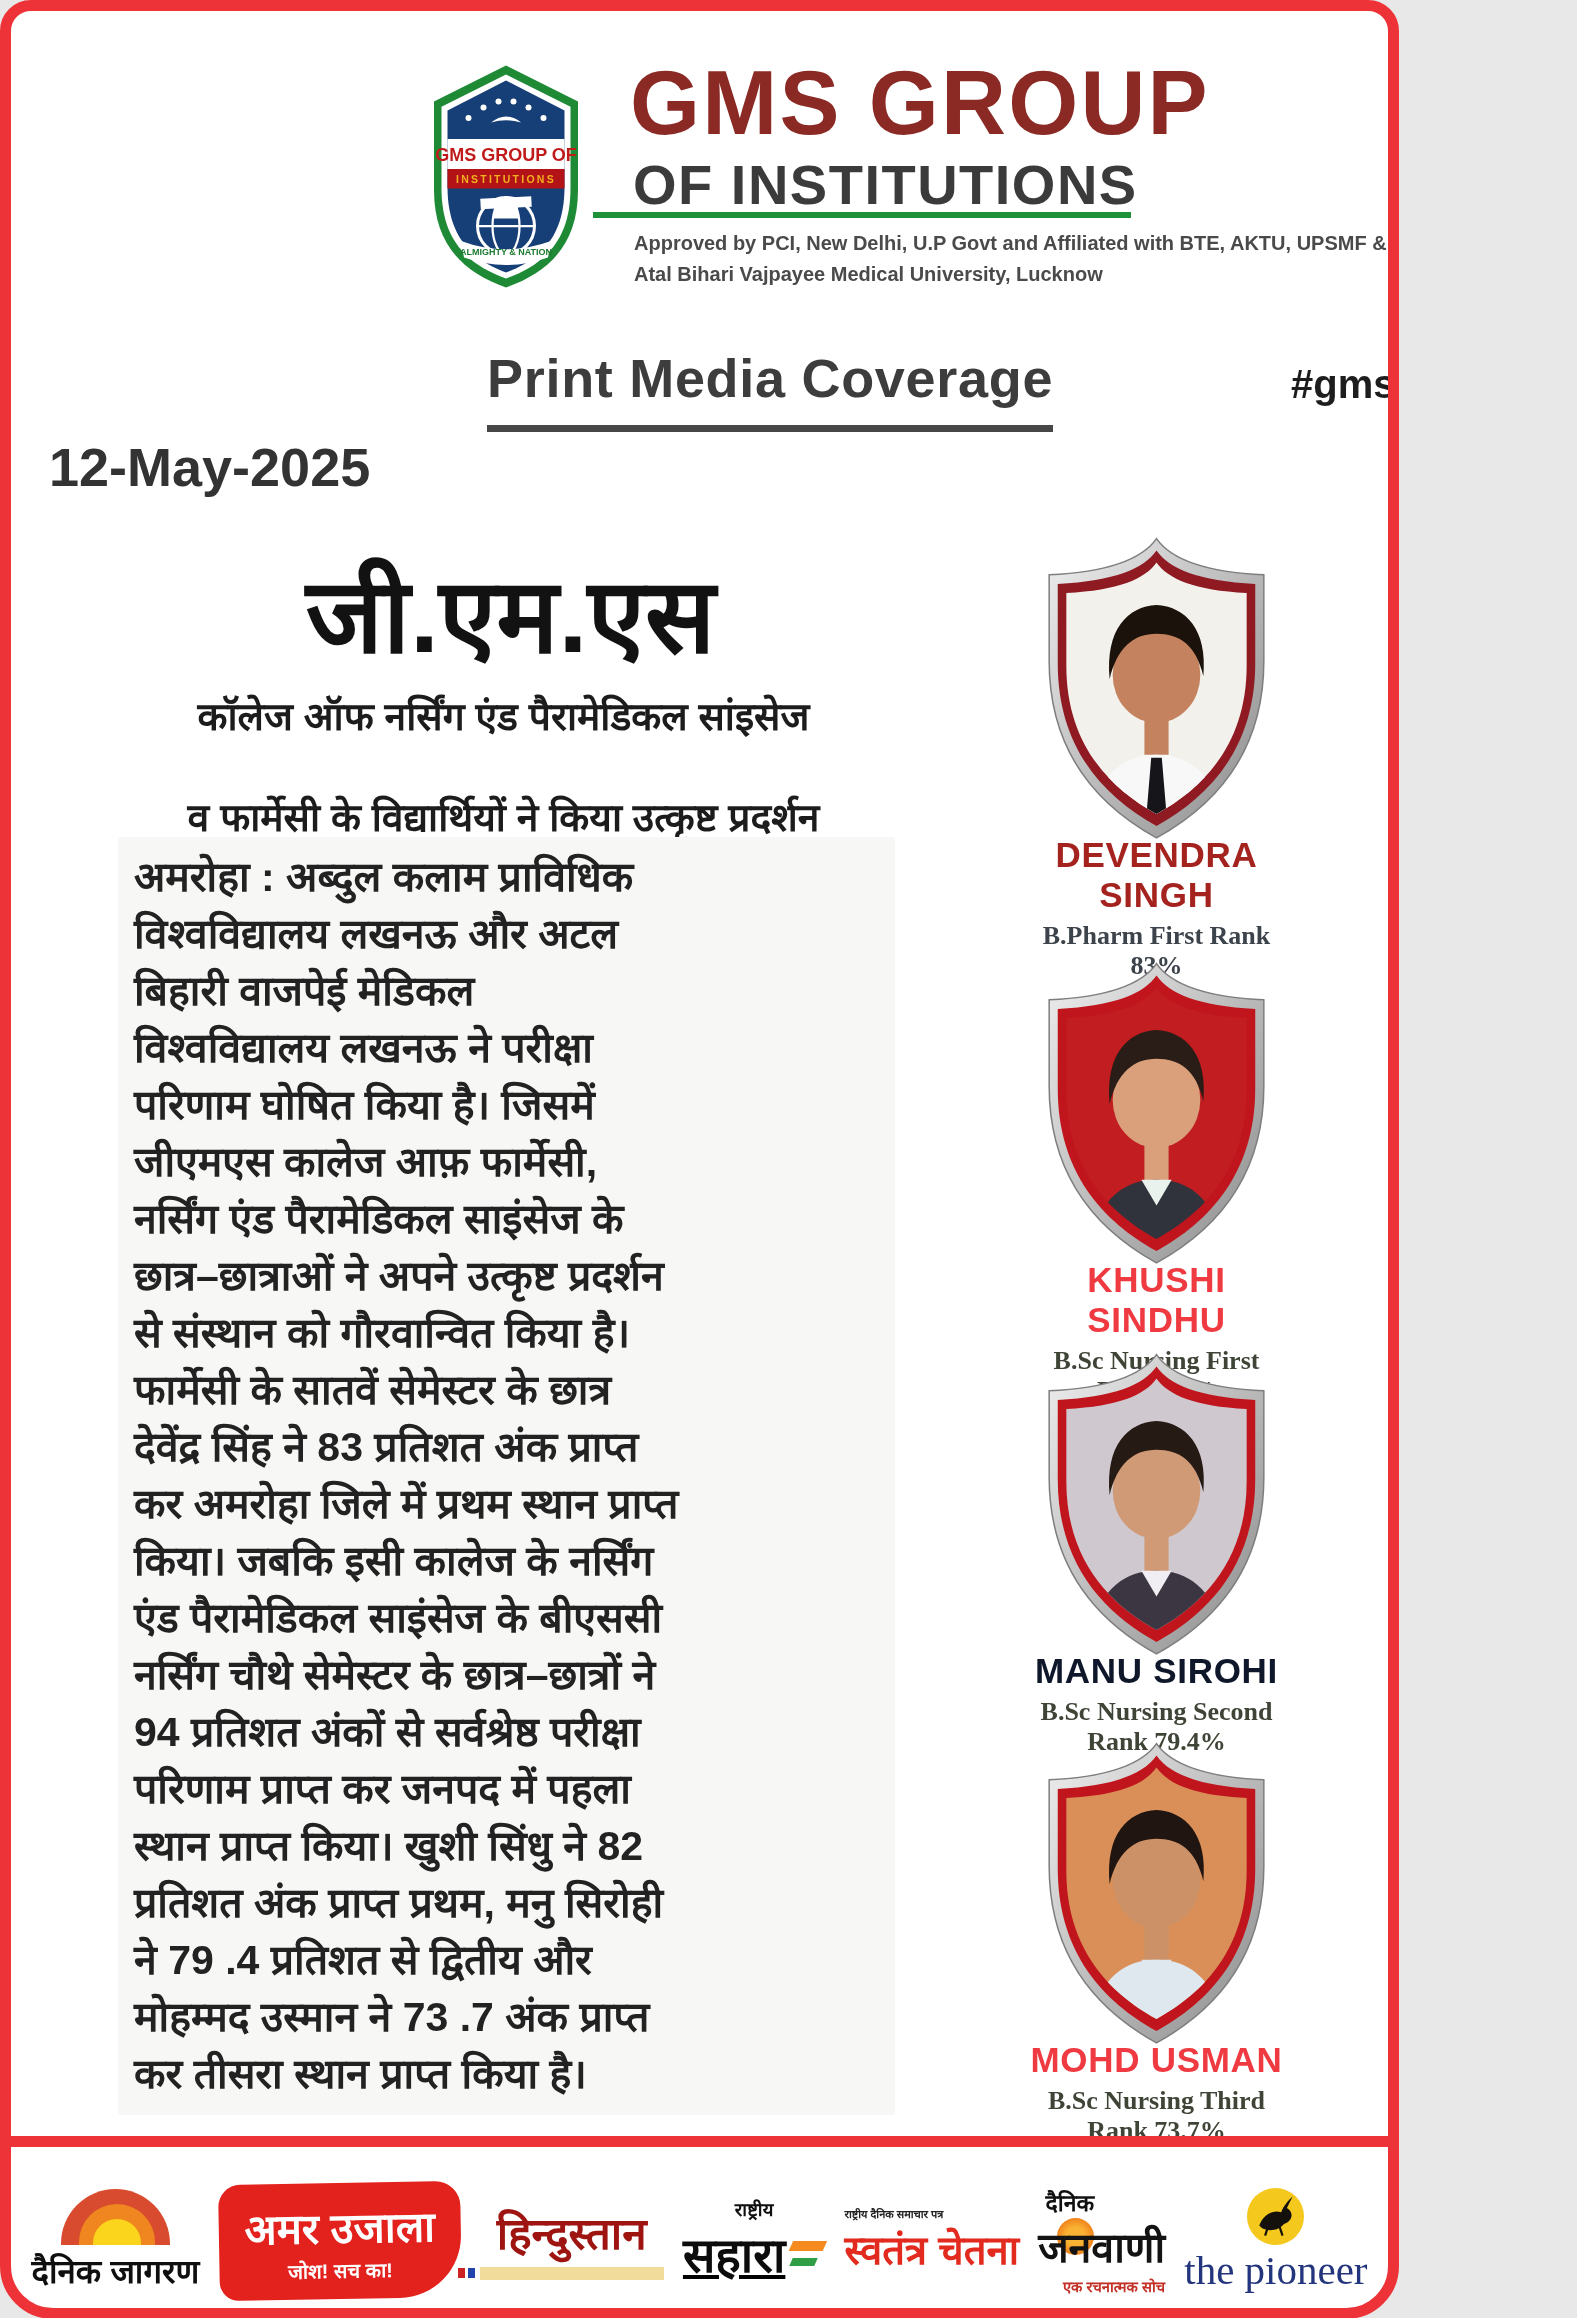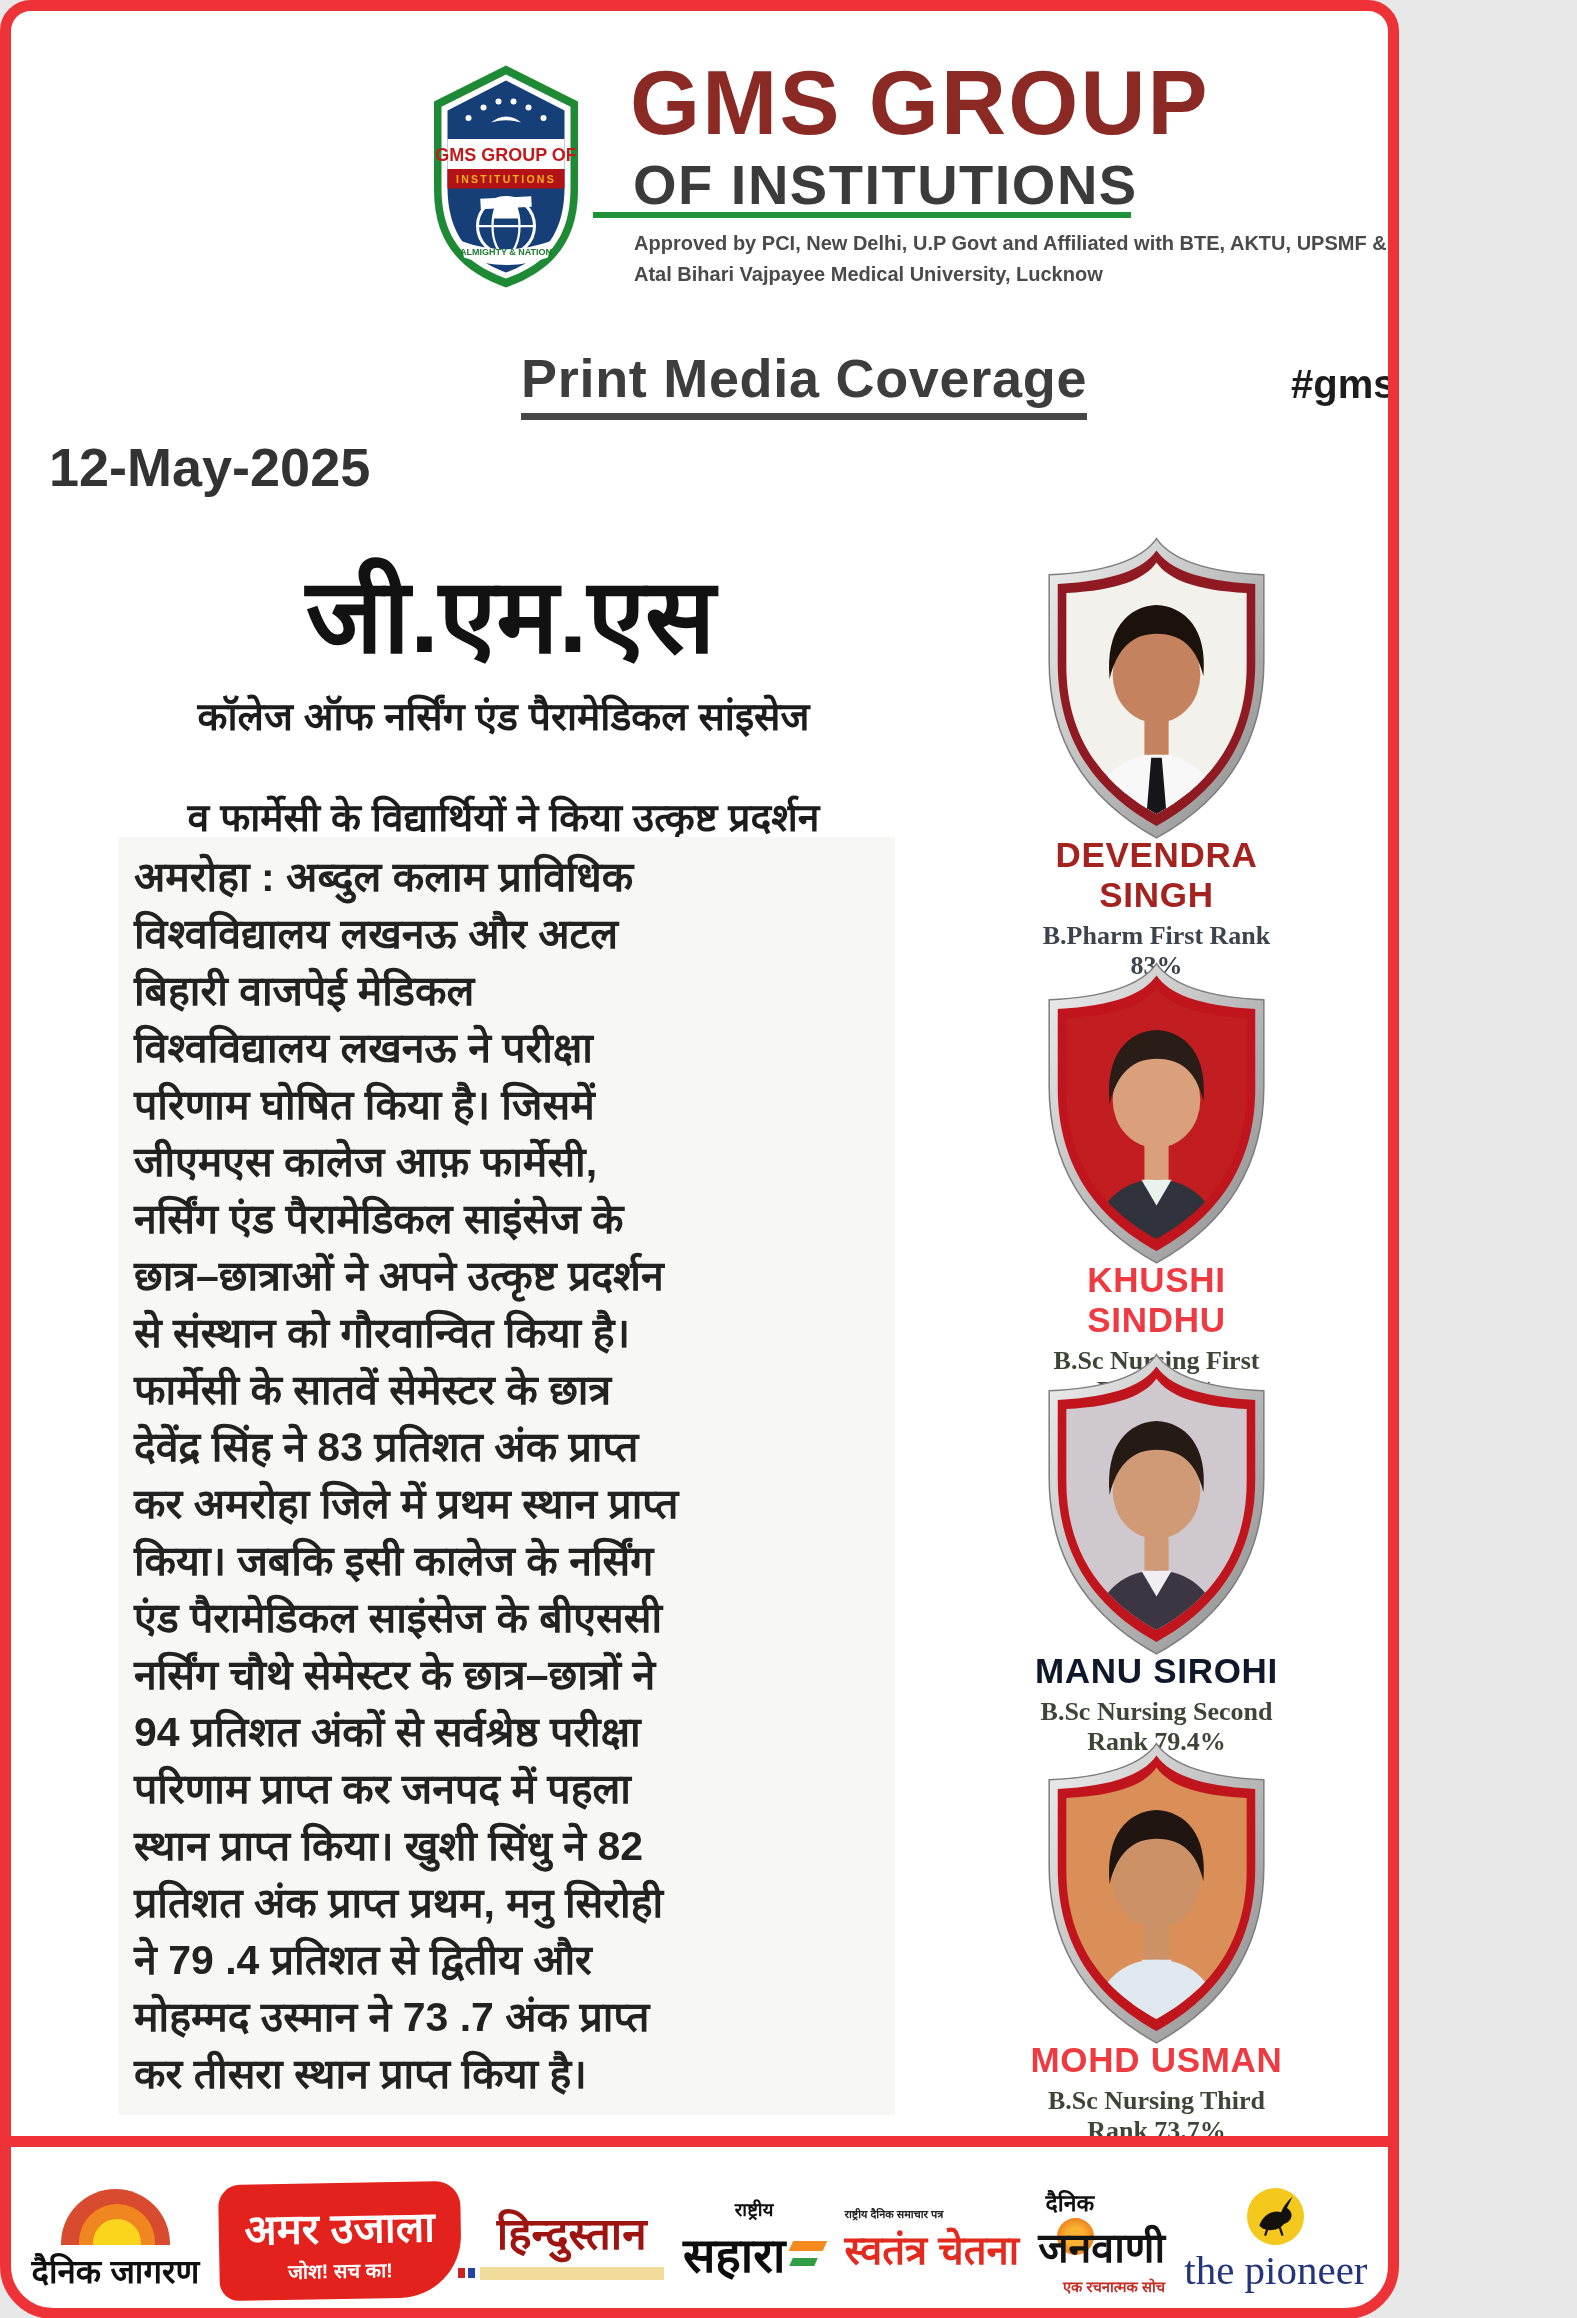--- a/index.html
+++ b/index.html
@@ -10,21 +10,21 @@
     font-family:"Liberation Sans",sans-serif;
   }
   
   .logo-svg{position:absolute;left:403px;top:53px;}
   .title1{position:absolute;left:619px;top:41px;font-size:90px;font-weight:800;color:#8b2a25;letter-spacing:2.2px;}
   .title2{position:absolute;left:622px;top:141px;font-size:56px;font-weight:800;color:#3b3b3b;letter-spacing:1.5px;}
   .green-rule{position:absolute;left:582px;top:201px;width:538px;height:5.9px;background:#1f9138;}
   .approve{position:absolute;left:623px;top:217px;font-size:20px;font-weight:700;color:#4a4a4a;line-height:31px;}
   
   .pmc{position:absolute;left:476px;top:336px;font-size:54px;font-weight:800;color:#3d3d3d;
-       border-bottom:7.3px solid #474747;padding-bottom:4px;letter-spacing:0.7px;margin-left:34px;}
+       border-bottom:7.3px solid #474747;padding-bottom:16px;letter-spacing:0.7px;}
   .hashtag{position:absolute;left:1280px;top:351px;font-size:40px;font-weight:800;color:#1d1d1d;}
   .date{position:absolute;left:38px;top:425px;font-size:54px;font-weight:800;color:#333;}
   
   .headline{position:absolute;left:103px;top:530px;width:793px;text-align:center;
             font-size:104px;font-weight:800;color:#121212;}
   .subhead{position:absolute;left:59px;width:867px;text-align:center;font-size:39px;font-weight:800;color:#1c1c1c;}
   .sub1{top:677px;} .sub2{top:778px;}
   .article-body{position:absolute;left:107px;top:826px;width:777px;background:#f7f7f5;
                 padding:11.8px 16px;box-sizing:border-box;border-radius:2.9px;}
   .body-line{font-size:41px;font-weight:800;color:#222;line-height:57px;white-space:nowrap;}
@@ -48,21 +48,21 @@
              display:flex;flex-direction:column;align-items:center;justify-content:center;transform:rotate(-1deg);}
   .amar-main{color:#fff;font-size:42px;font-weight:800;}
   .amar-tag{color:#fff;font-size:20px;font-weight:700;margin-top:2.9px;}
   
   .hin-text{color:#9d1410;font-size:44px;font-weight:800;}
   .hin-bar{width:184px;height:13.2px;background:#f2dc9c;position:relative;margin:4.4px auto 0;}
   .hin-bar .p1{position:absolute;left:-11.8px;top:1.5px;width:7.3px;height:10.3px;background:#2244aa;}
   .hin-bar .p2{position:absolute;left:-22px;top:1.5px;width:7.3px;height:10.3px;background:#cc2222;}
   
   .sah-top{font-size:18.4px;font-weight:800;color:#101010;text-align:center;}
-  .sah-row{display:flex;align-items:center;}
+  .sah-row{display:flex;align-items:center;text-decoration:underline;}
   .sah-main{font-size:48px;font-weight:800;color:#0c0c0c;}
   .sah-flag{display:inline-flex;flex-direction:column;gap:6.6px;margin-left:5.9px;}
   .sah-flag .f1{width:34px;height:9.6px;background:#f58a1f;transform:skewX(-24deg);}
   .sah-flag .f2{width:25px;height:8px;background:#2f9e44;transform:skewX(-24deg);}
   
   .che-top{font-size:11px;font-weight:700;color:#222;text-align:left;}
   .che-main{font-size:40px;font-weight:800;color:#e22a1e;}
   
   .jan-top{font-size:23px;font-weight:800;color:#101010;text-align:left;margin-left:7.3px;}
   .jan-wrap{position:relative;display:inline-block;}

